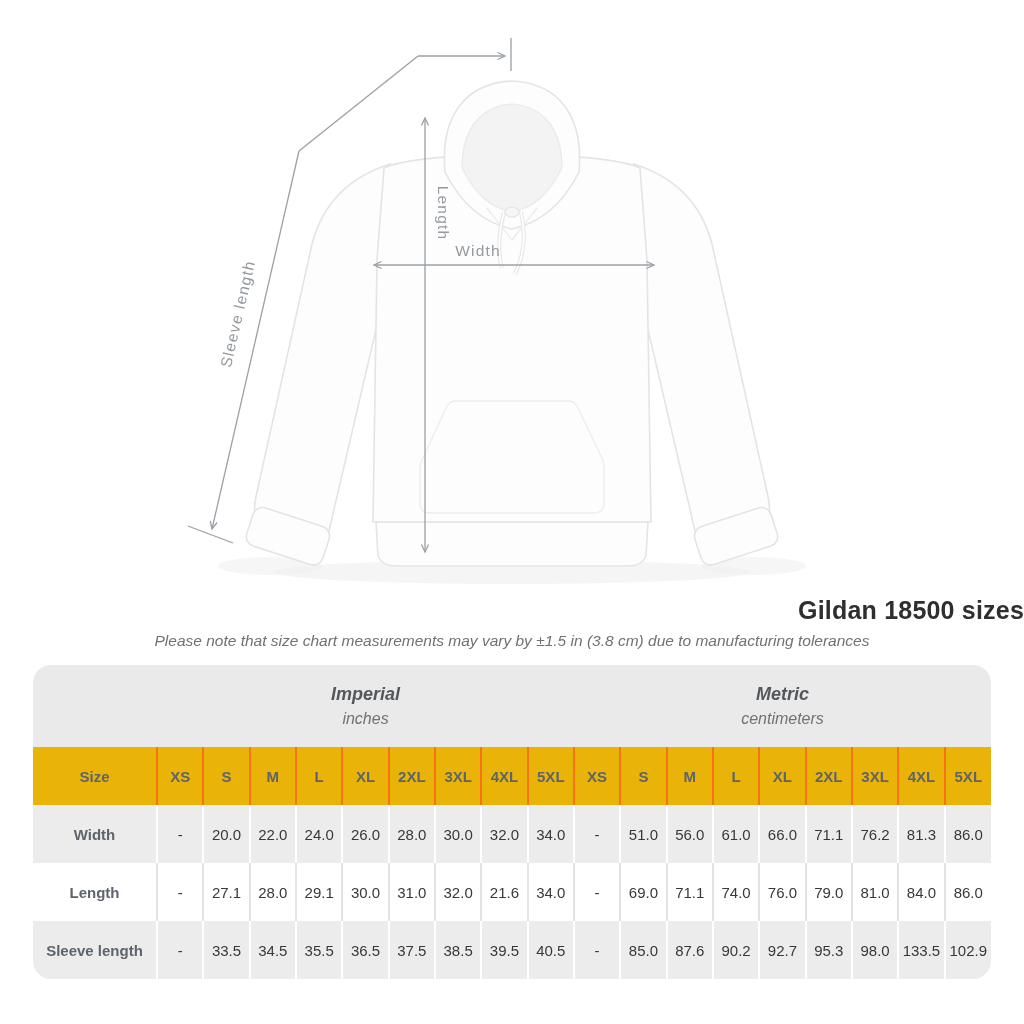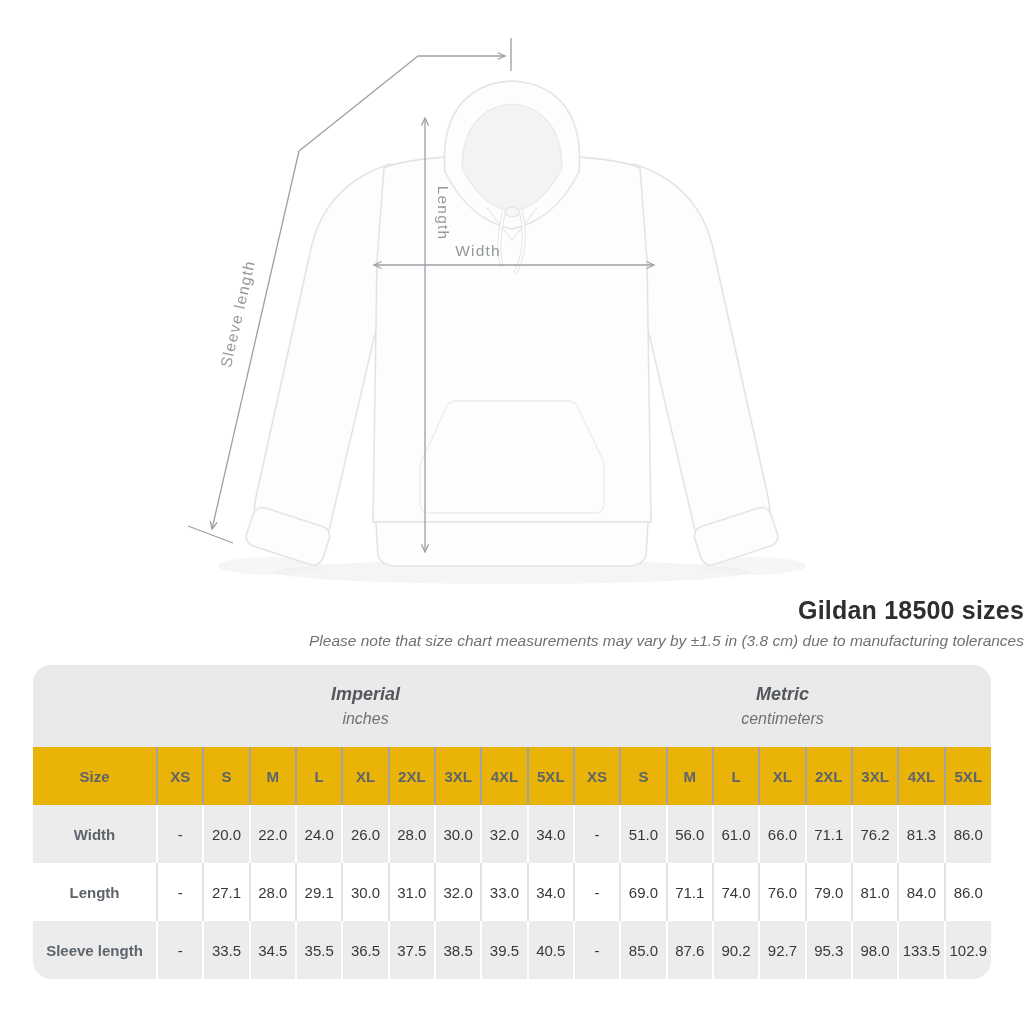--- a/index.html
+++ b/index.html
@@ -10,21 +10,21 @@
     overflow:hidden;
   }
   .diagram { width:1024px; height:592px; position:relative; }
   .diagram svg { display:block; }
 
   .title {
     margin:4px 0 0; text-align:right;
     font-size:25px; font-weight:bold; color:#2d2f31; letter-spacing:0.2px;
   }
   .subtitle {
-    margin:7px 0 0; text-align:right;
+    margin:7px 0 0; text-align:center;
     font-style:italic; font-size:15.5px; color:#6e7276;
   }
 
   .card {
     width:958px; margin:15px auto 0;
     border-radius:18px; overflow:hidden; background:#ffffff;
   }
   .band { background:#eaeaea; height:82px; display:flex; }
   .band-spacer { width:124px; }
   .bgroup {
@@ -37,21 +37,21 @@
   table.sizes { width:100%; border-collapse:collapse; table-layout:fixed; }
   col.c-size { width:124px; }
   .sizes th, .sizes td {
     height:58px; padding:0; text-align:center; vertical-align:middle;
   }
   .sizes thead th { background:#eab308; font-size:15px; font-weight:bold; color:#5d646b; }
   .sizes td { font-size:15px; color:#36393c; }
   .sizes td.lbl { font-weight:bold; color:#5d646b; }
   tr.row-white { background:#ffffff; }
   tr.row-gray  { background:#ececec; }
-  .sizes thead th + th { border-left:2px solid #a3a3a3; }
+  .sizes thead th + th { border-left:2px solid #f97316; }
   tr.row-white td + td { border-left:2px solid #e3e3e3; }
   tr.row-gray  td + td { border-left:2px solid #ffffff; }
 
   .mline { stroke:#9aa0a6; stroke-width:1.3; fill:none; }
   .mtext {
     font-family:"Liberation Sans", sans-serif;
     font-size:15.5px; fill:#94999e; letter-spacing:1.2px;
   }
   .garment { fill:#fdfdfd; stroke:#e4e4e4; stroke-width:1.6; }
   .gsoft   { fill:#f3f3f3; stroke:#e9e9e9; stroke-width:1.2; }
@@ -197,21 +197,21 @@
       </tr>
       <tr class="row-white">
         <td class="lbl">Length</td>
         <td>-</td>
         <td>27.1</td>
         <td>28.0</td>
         <td>29.1</td>
         <td>30.0</td>
         <td>31.0</td>
         <td>32.0</td>
-        <td>33.0</td>
+        <td>21.6</td>
         <td>34.0</td>
         <td>-</td>
         <td>69.0</td>
         <td>71.1</td>
         <td>74.0</td>
         <td>76.0</td>
         <td>79.0</td>
         <td>81.0</td>
         <td>84.0</td>
         <td>86.0</td>

